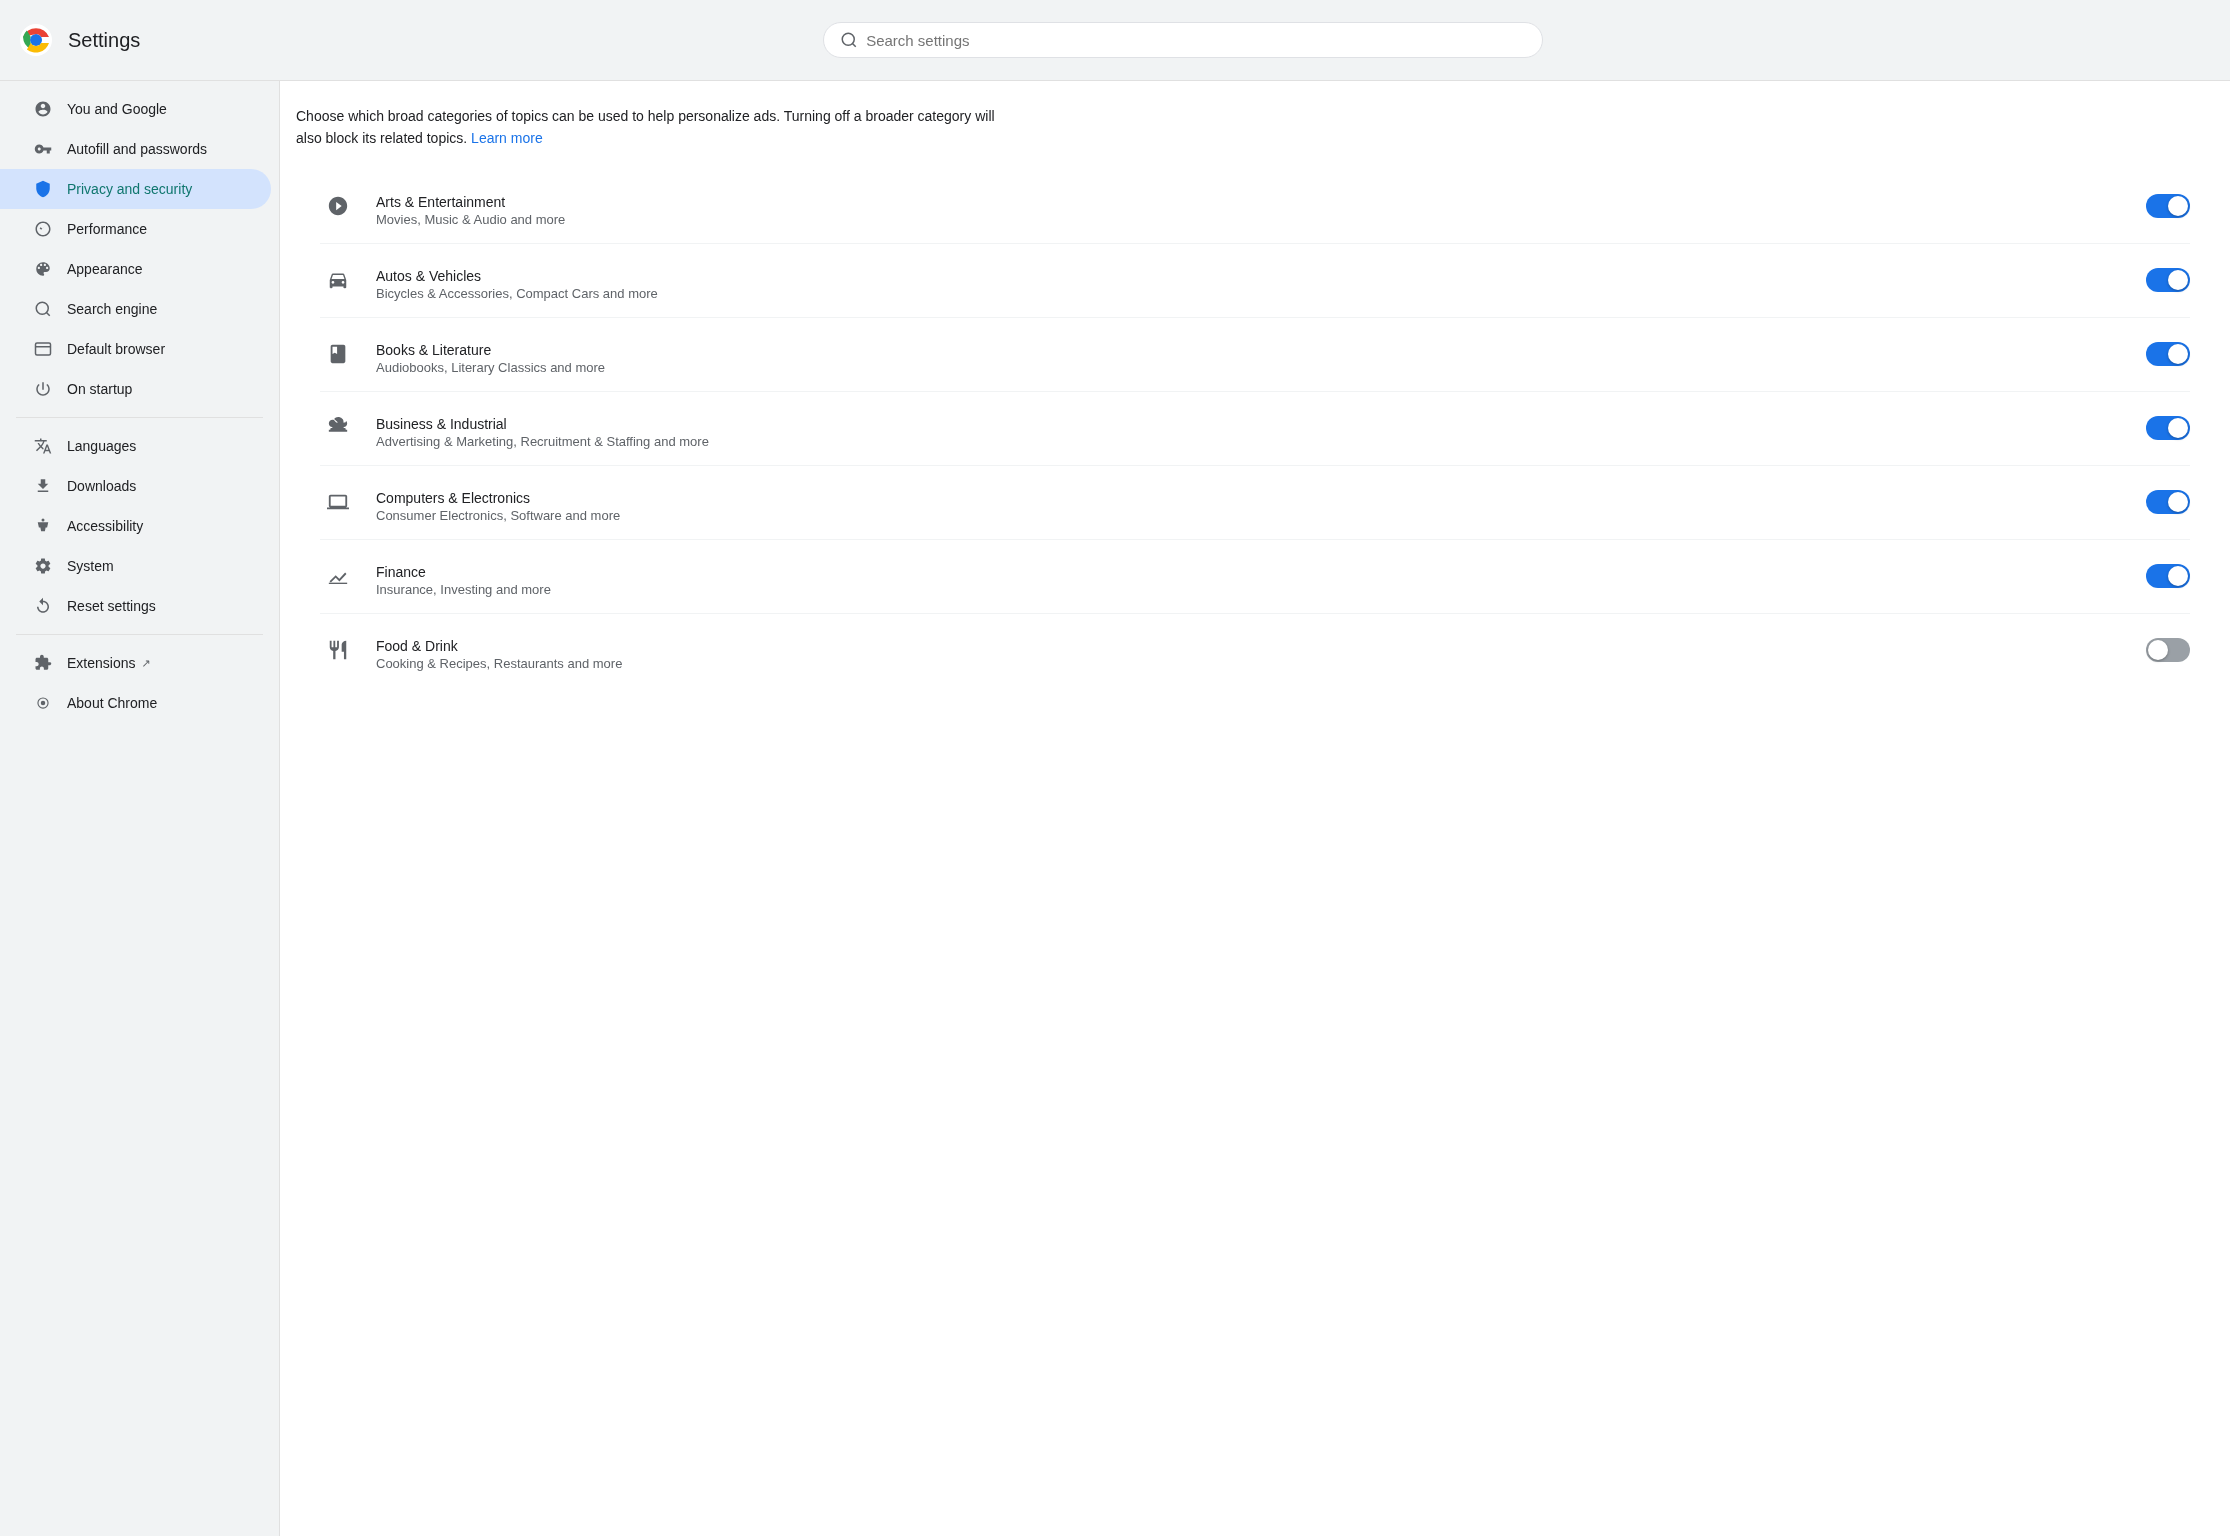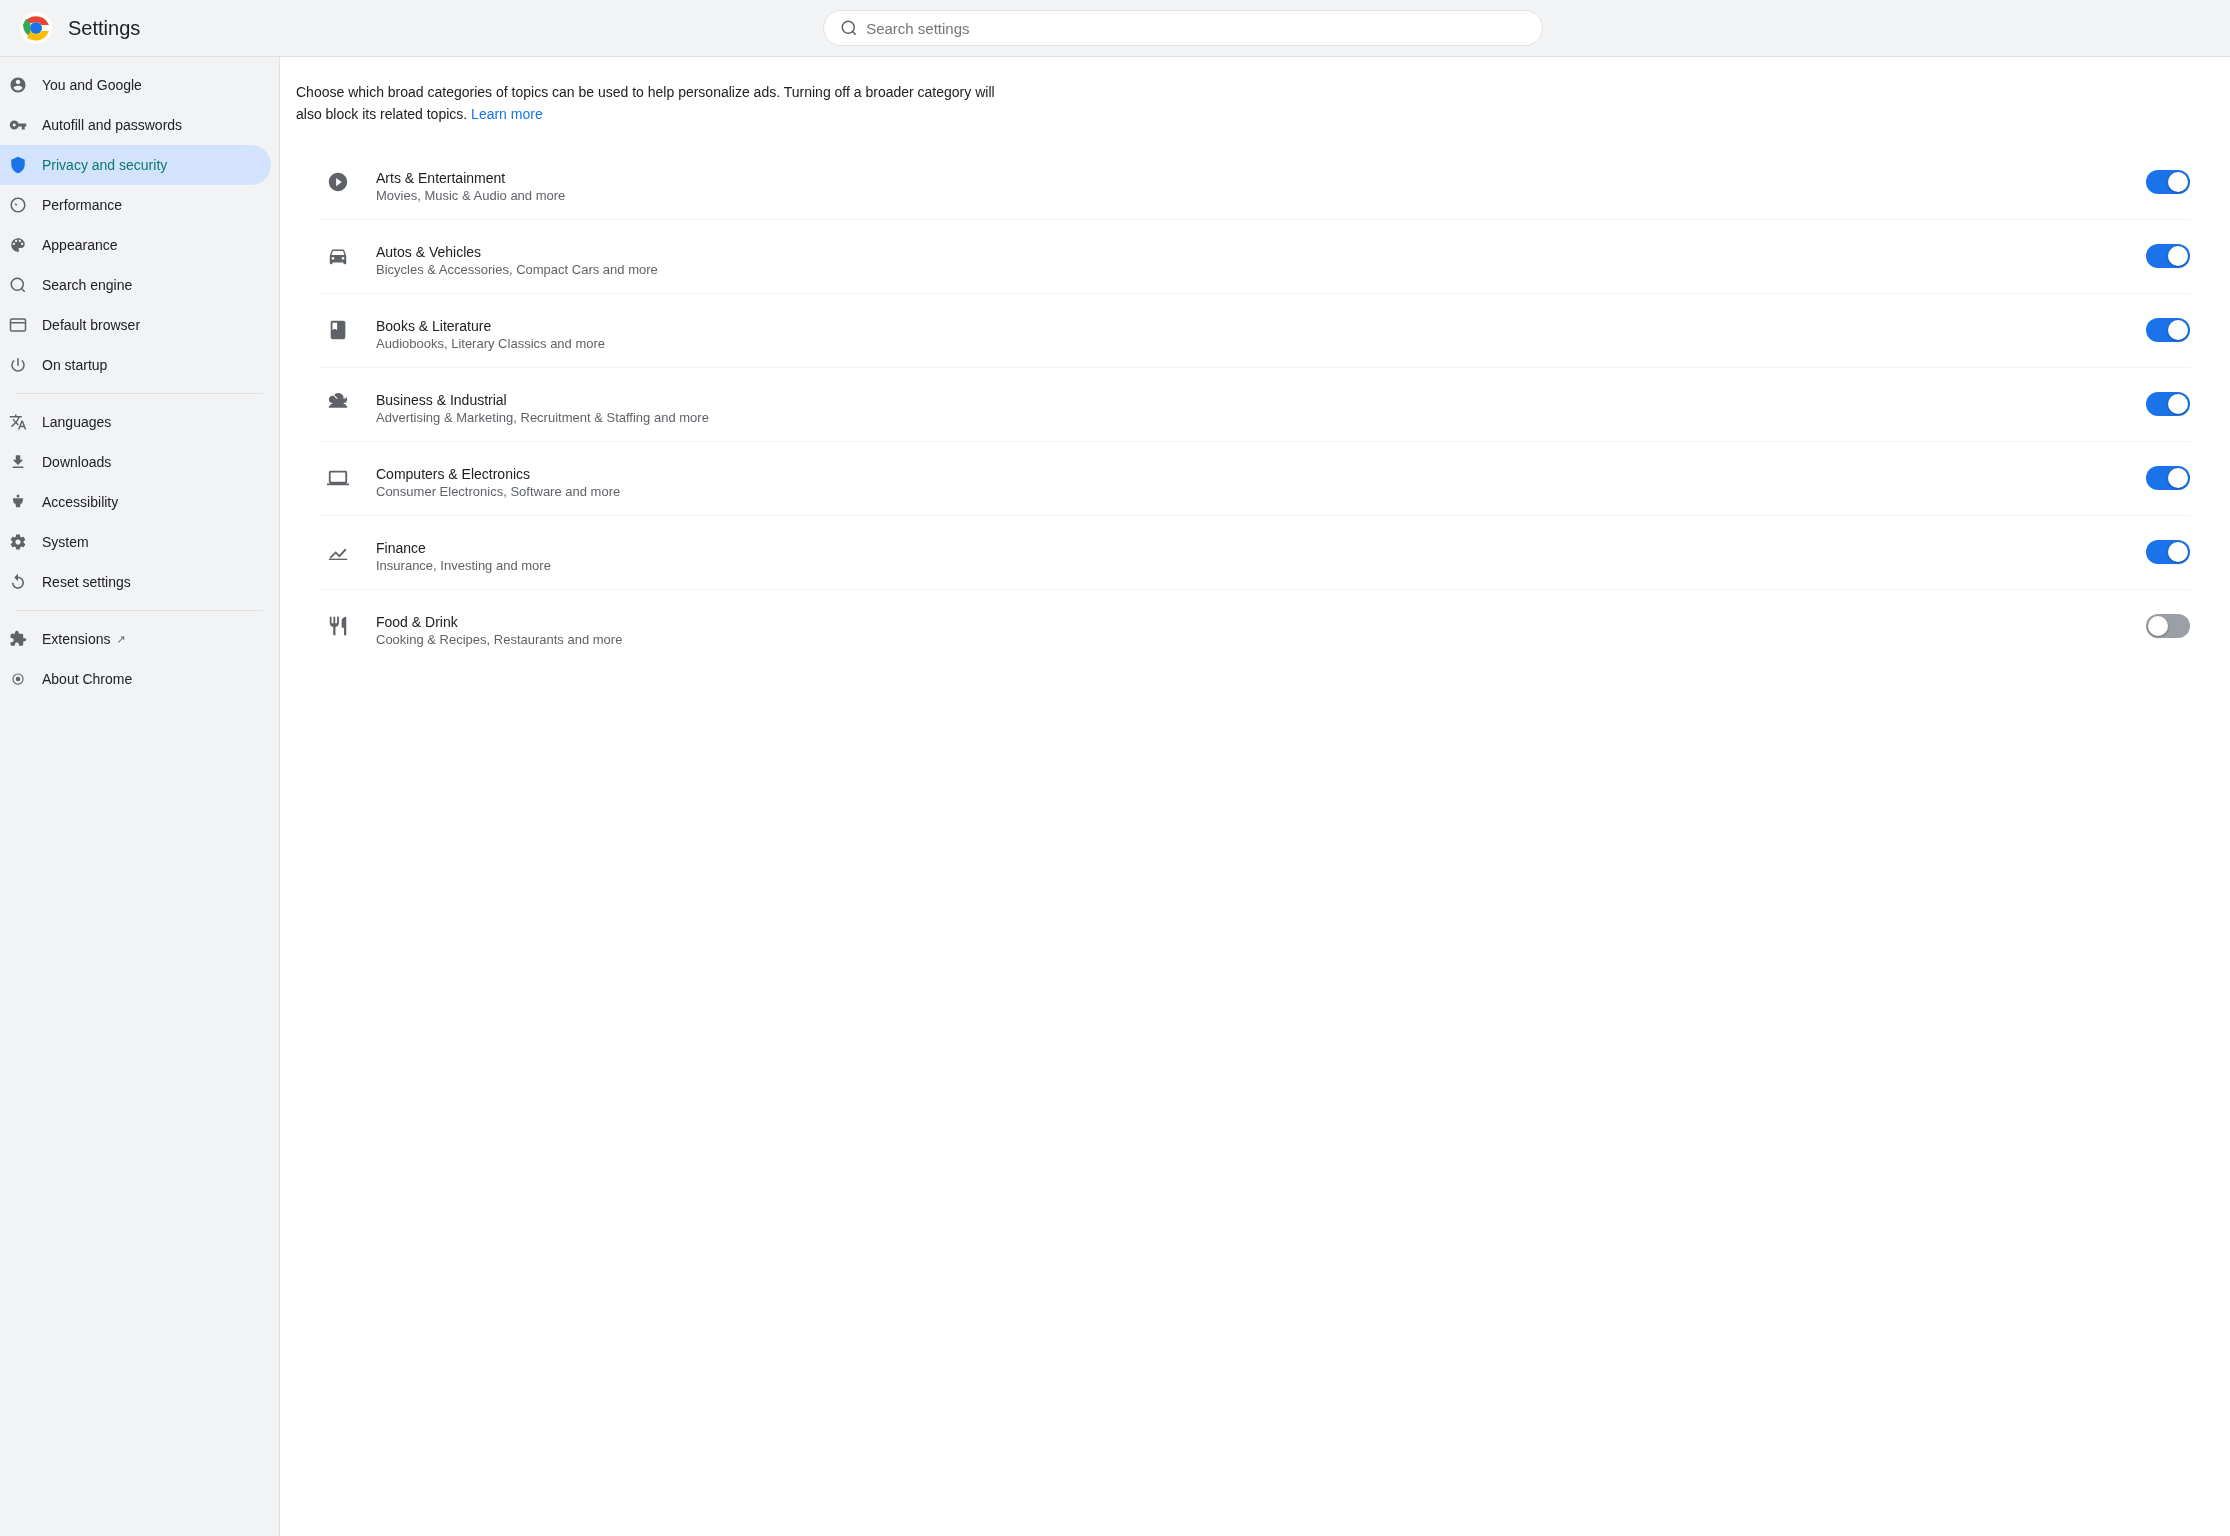--- a/index.html
+++ b/index.html
@@ -31,21 +31,21 @@
     }
     .settings-title {
       font-size: 20px;
       font-weight: 500;
       color: #202124;
       white-space: nowrap;
     }
     .search-bar {
       flex: 1;
       max-width: 720px;
-      margin: 0 auto;
+      margin: 12px auto;
       display: flex;
       align-items: center;
       background: #fff;
       border-radius: 24px;
       padding: 8px 16px;
       gap: 8px;
       border: 1px solid #dfe1e5;
     }
     .search-bar input {
       border: none;
@@ -68,21 +68,21 @@
       width: 280px;
       flex-shrink: 0;
       background: #f1f3f4;
       overflow-y: auto;
       padding: 8px 0;
       border-right: 1px solid #e0e0e0;
     }
     .sidebar-item {
       display: flex;
       align-items: center;
-      padding: 10px 8px;
+      padding: 10px 33px;
       gap: 14px;
       cursor: pointer;
       border-radius: 0 24px 24px 0;
       margin-right: 8px;
       color: #202124;
       font-size: 14px;
       font-weight: 400;
       transition: background 0.15s;
     }
     .sidebar-item.active {

